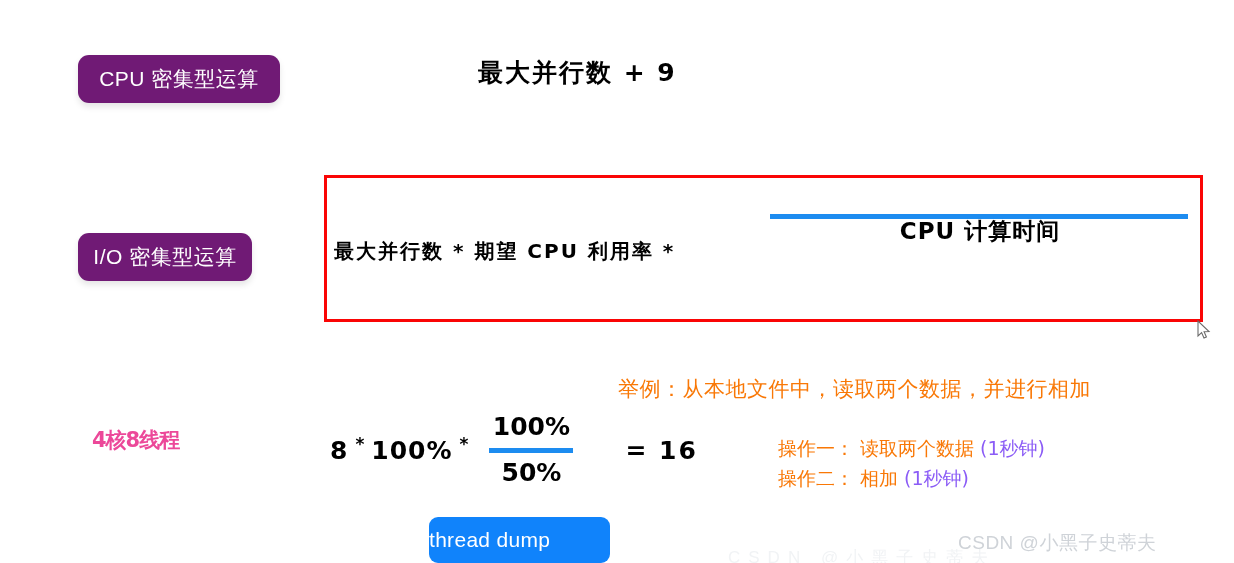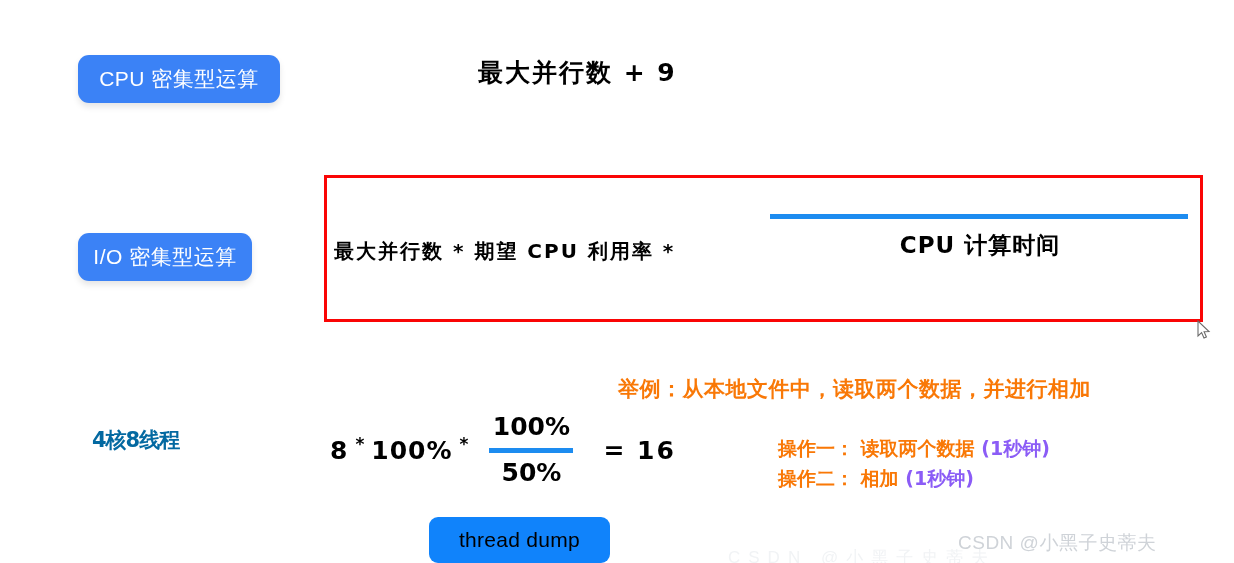--- a/index.html
+++ b/index.html
@@ -18,21 +18,21 @@
     background: #ffffff;
     overflow: hidden;
   }
 
   
   .badge {
     position: absolute;
     display: flex;
     align-items: center;
     justify-content: center;
-    background: #3b82f6;
+    background: #701a75;
     color: #ffffff;
     border-radius: 11px;
     box-shadow: 0 4px 6px rgba(0,0,0,0.10);
     font-size: 21px;
     letter-spacing: 0.5px;
     white-space: nowrap;
     font-family: "Liberation Sans", "DejaVu Sans", sans-serif;
   }
   #badge-cpu {
     left: 78px;
@@ -96,35 +96,34 @@
     color: #000000;
     font-family: "DejaVu Sans", sans-serif;
     font-weight: 700;
     font-size: 23px;
     white-space: nowrap;
     line-height: 1.1;
   }
   #io-fraction .numerator { letter-spacing: 0px; }
   #io-fraction .denominator {
     letter-spacing: 1px;
-    margin-top: 14px;
   }
   #io-fraction .fraction-bar {
     height: 5px;
     background: #1d8cf0;
     margin-top: 12px;
     width: 418px;
   }
 
   
   #cores-label {
     position: absolute;
     left: 92px;
     top: 426px;
-    color: #0369a1;
+    color: #ec4899;
     font-family: "DejaVu Sans", sans-serif;
     font-weight: 700;
     font-size: 21px;
     letter-spacing: -1px;
     white-space: nowrap;
   }
 
   
   #numeric-example {
     position: absolute;
@@ -156,30 +155,30 @@
     font-size: 25px;
     line-height: 1.05;
   }
   #numeric-example .mini-fraction .bar {
     width: 84px;
     height: 5px;
     background: #1d8cf0;
     margin: 7px 0;
   }
   #numeric-example .equals {
-    margin-left: 16px;
+    margin-left: 38px;
     letter-spacing: 2px;
   }
 
   
   .orange-line {
     position: absolute;
     color: #f97806;
     font-family: "DejaVu Sans", sans-serif;
-    font-weight: 700;
+    font-weight: 400;
     white-space: nowrap;
   }
   #example-heading {
     left: 618px;
     top: 375px;
     font-size: 21px;
     letter-spacing: 0.5px;
   }
   #operation-1 {
     left: 778px;
@@ -196,30 +195,29 @@
   }
 
   
   #thread-dump-button {
     position: absolute;
     left: 429px;
     top: 517px;
     width: 181px;
     height: 46px;
     background: #1083fb;
-    color: #000000;
+    color: #ffffff;
     border: none;
     border-radius: 9px;
     font-family: "Liberation Sans", sans-serif;
     font-size: 21px;
     letter-spacing: 0.3px;
     cursor: pointer;
     display: flex;
     align-items: center;
-    justify-content: center;
   }
 
   
   #watermark-main {
     position: absolute;
     left: 958px;
     top: 530px;
     color: #cfd3d8;
     font-family: "Liberation Sans", sans-serif;
     font-size: 19px;

